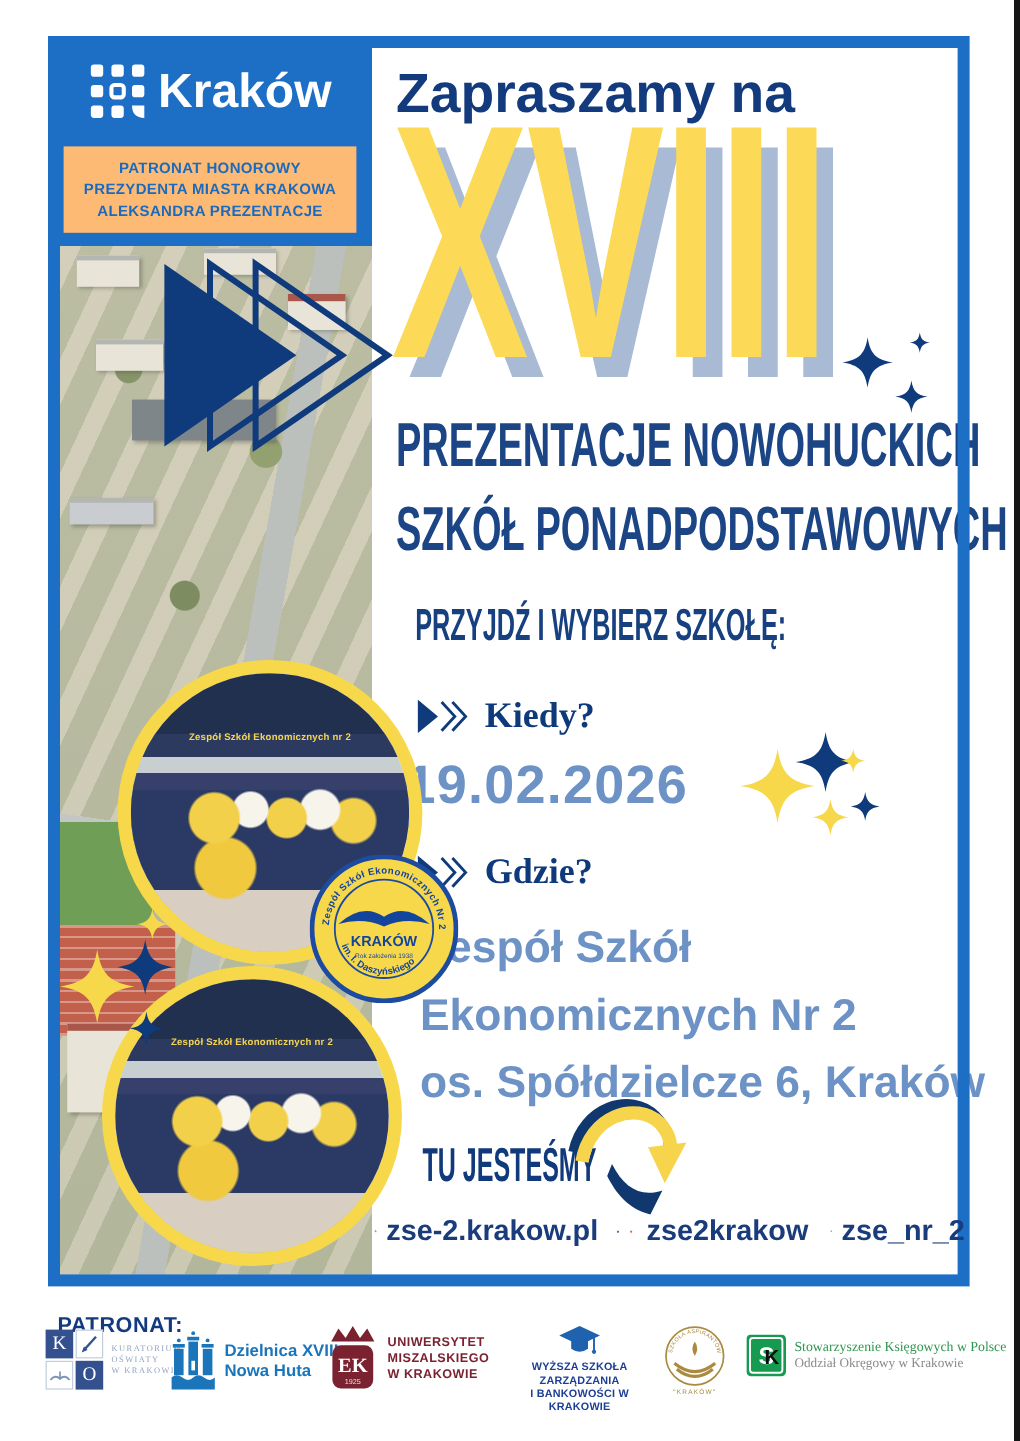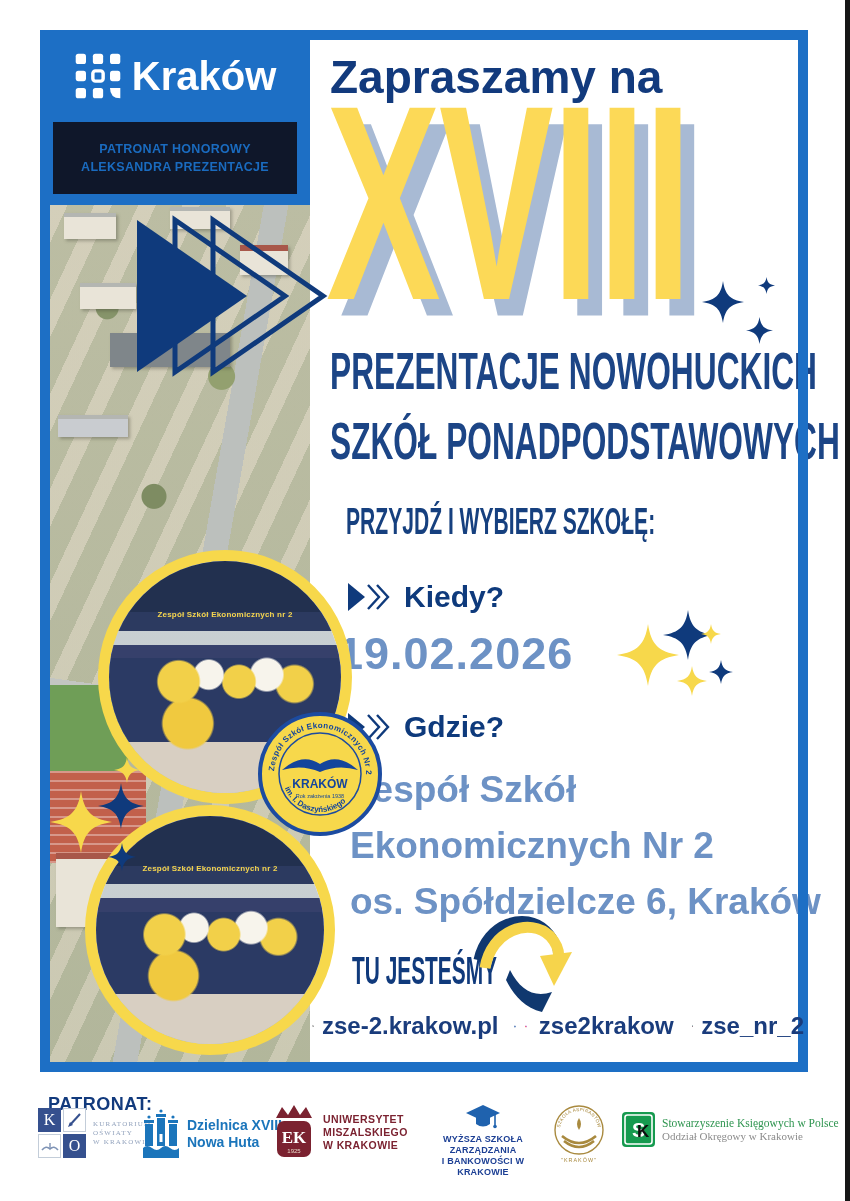--- a/index.html
+++ b/index.html
@@ -6,21 +6,21 @@
   html,body { width:850px; height:1201px; background:#ffffff; font-family:"Liberation Sans", sans-serif; overflow:hidden; }
   #page { position:relative; width:850px; height:1201px; background:#fff; }
   .abs { position:absolute; }
 
   
   .edge-strip { right:0; top:0; width:5px; height:1201px; background:#161616; z-index:40; }
   .frame { left:40px; top:30px; width:768px; height:1042px; border:10px solid #1d6fc5; z-index:20; pointer-events:none; }
   .banner { left:40px; top:30px; width:270px; height:175px; background:#1d6fc5; z-index:6; }
   .banner-logo-row { position:absolute; left:0; top:22px; width:100%; display:flex; justify-content:center; align-items:center; gap:10px; }
   .krakow-word { color:#fff; font-weight:bold; font-size:40px; letter-spacing:0; }
-  .patronat-box { position:absolute; left:13px; top:92px; width:244px; height:72px; background:#0f172a; display:flex; flex-direction:column; justify-content:center; text-align:center; }
+  .patronat-box { position:absolute; left:13px; top:92px; width:244px; height:72px; background:#fdba74; display:flex; flex-direction:column; justify-content:center; text-align:center; }
   .patronat-box div { color:#1a6bbf; font-weight:bold; font-size:12.5px; line-height:18px; letter-spacing:.3px; }
 
   
   .col-photo { left:50px; top:205px; width:260px; height:857px; z-index:1; overflow:hidden;
     background-color:#aeb295;
     background-image:
       radial-gradient(circle at 22% 12%, #86946a 0 11px, transparent 12px),
       radial-gradient(circle at 66% 20%, #93a06f 0 13px, transparent 14px),
       radial-gradient(circle at 40% 34%, #7e8c62 0 12px, transparent 13px),
       radial-gradient(circle at 82% 48%, #8d996f 0 14px, transparent 15px),
@@ -66,21 +66,21 @@
   .invite { left:330px; top:50px; font-size:46px; font-weight:bold; color:#123a7d; }
   .xviii { left:326px; top:64px; font-size:200px; font-weight:bold; line-height:1; color:#fcd957;
            text-shadow:16px 12px 0 #a8bad4; transform:scale(0.86,1.39); transform-origin:left top; letter-spacing:-2px; }
   .cond { font-weight:bold; color:#1c4586; transform-origin:left top; display:inline-block; white-space:nowrap; }
   .title1 { left:330px; top:342px; font-size:44px; transform:scale(0.72,1.18); }
   .title2 { left:330px; top:412px; font-size:44px; transform:scale(0.72,1.18); }
   .subtitle { left:346px; top:500px; font-size:34px; transform:scale(0.62,1.1); color:#16407f; }
   .qrow { display:flex; align-items:center; gap:14px; }
   .q-kiedy { left:348px; top:580px; }
   .q-gdzie { left:348px; top:710px; }
-  .qlabel { font-size:30px; font-weight:bold; color:#0e3a7c; }
+  .qlabel { font-size:30px; font-weight:bold; color:#0e3a7c;font-family:Liberation Serif, serif; }
   .date { left:338px; top:628px; font-size:45px; font-weight:bold; letter-spacing:1px; }
   .address { left:350px; top:762px; font-size:37px; font-weight:bold; line-height:56px; }
   .here { left:352px; top:948px; font-size:36px; transform:scale(0.58,1.1); color:#103a7c; }
 
   
   .social { left:312px; top:1003px; width:492px; height:46px; display:flex; align-items:center; z-index:25; }
   .social .txt { font-size:24px; font-weight:bold; color:#1a3c7c; white-space:nowrap; }
 
   
   .patronat-label { left:48px; top:1094px; font-size:18px; font-weight:bold; color:#123a7d; letter-spacing:.5px; }
@@ -148,20 +148,21 @@
           <rect x="42" y="22" width="12" height="12" rx="3"></rect>
           <rect x="22" y="42" width="12" height="12" rx="3"></rect>
           <path d="M42 42 h12 v12 q-12 0 -12 -12 z"></path>
           <rect x="22" y="22" width="12" height="12" rx="3" fill="none" stroke="#fff" stroke-width="4"></rect>
         </g>
       </svg>
       <span class="krakow-word">Kraków</span>
     </div>
     <div class="patronat-box">
       <div>PATRONAT HONOROWY</div>
+      <div>PREZYDENTA MIASTA KRAKOWA</div>
       <div>ALEKSANDRA PREZENTACJE</div>
     </div>
   </div>
 
   <div class="abs invite">Zapraszamy na</div>
   <div class="abs xviii">XVIII</div>
 
   <svg class="abs" style="left:700px;top:275px" width="95" height="80" viewBox="0 0 95 80">
     <use href="#sp" fill="#0f3a7c" transform="translate(2,6) scale(0.42)"></use>
     <use href="#sp" fill="#0f3a7c" transform="translate(58,2) scale(0.17)"></use>

